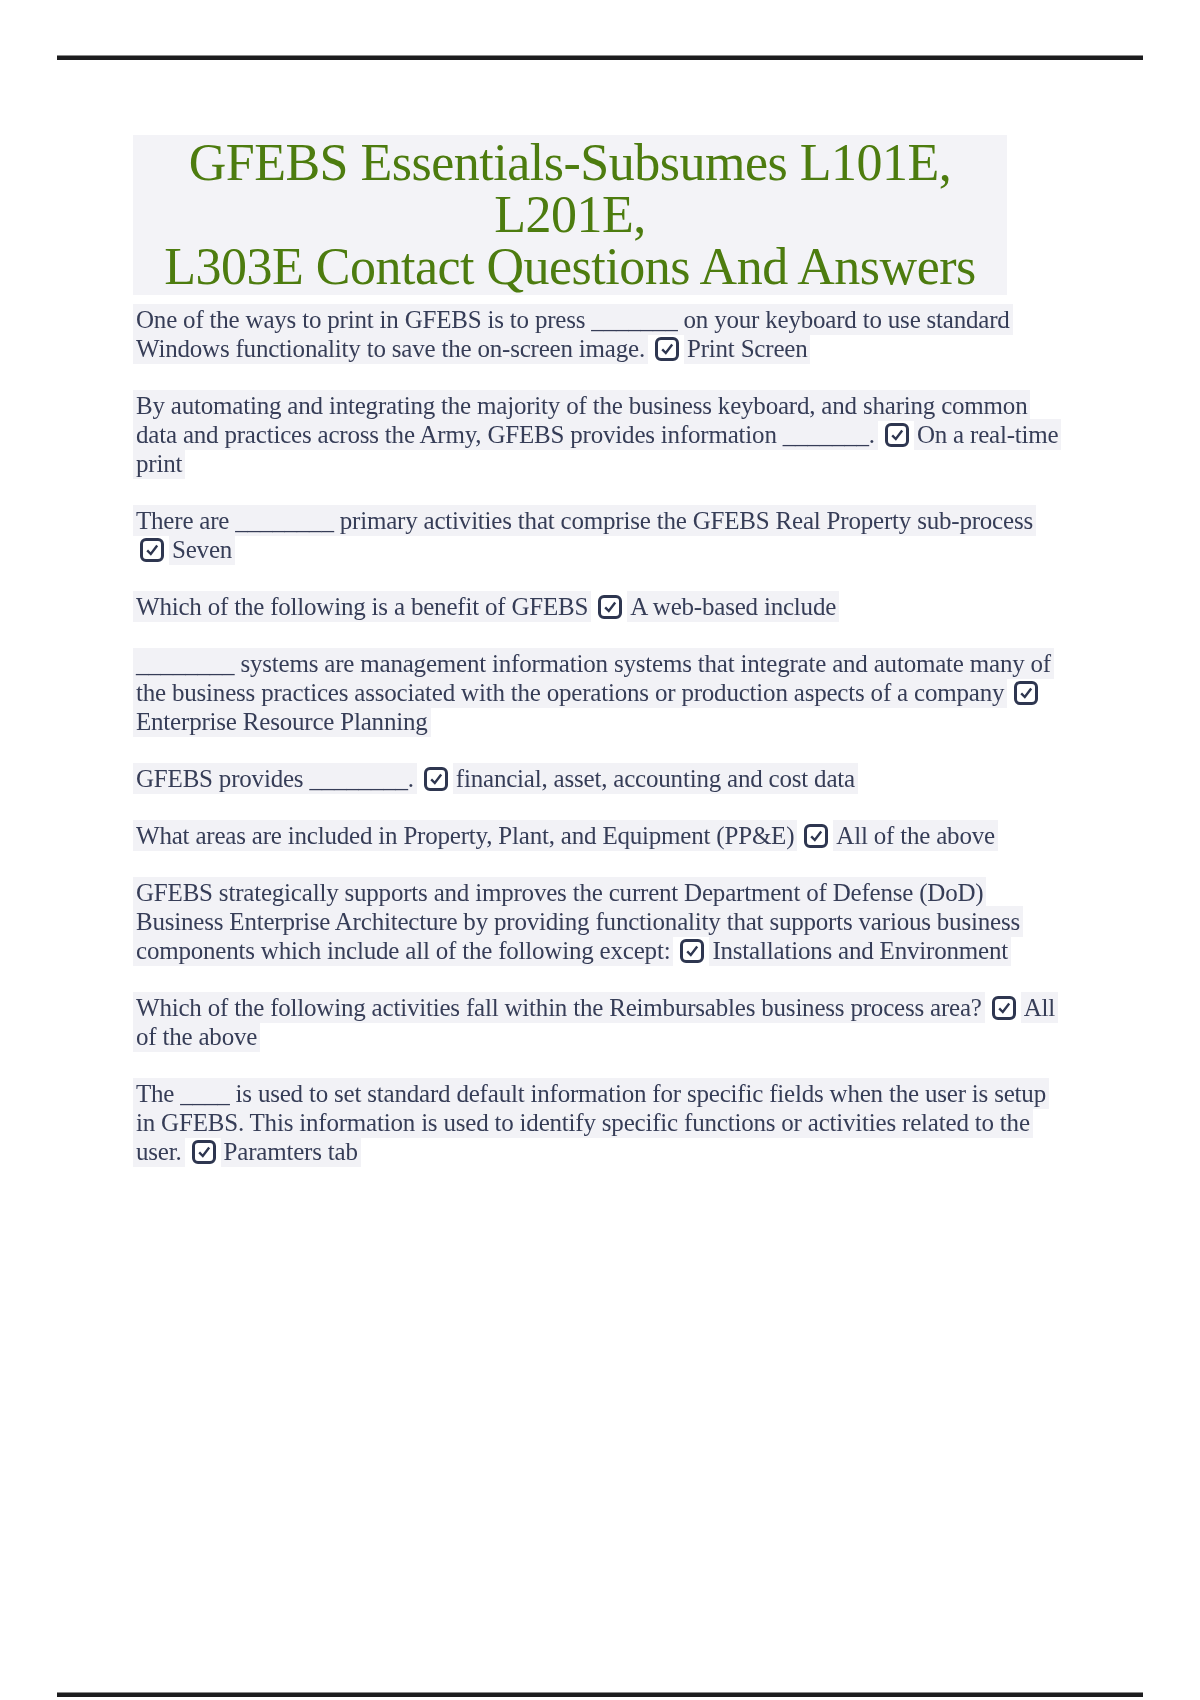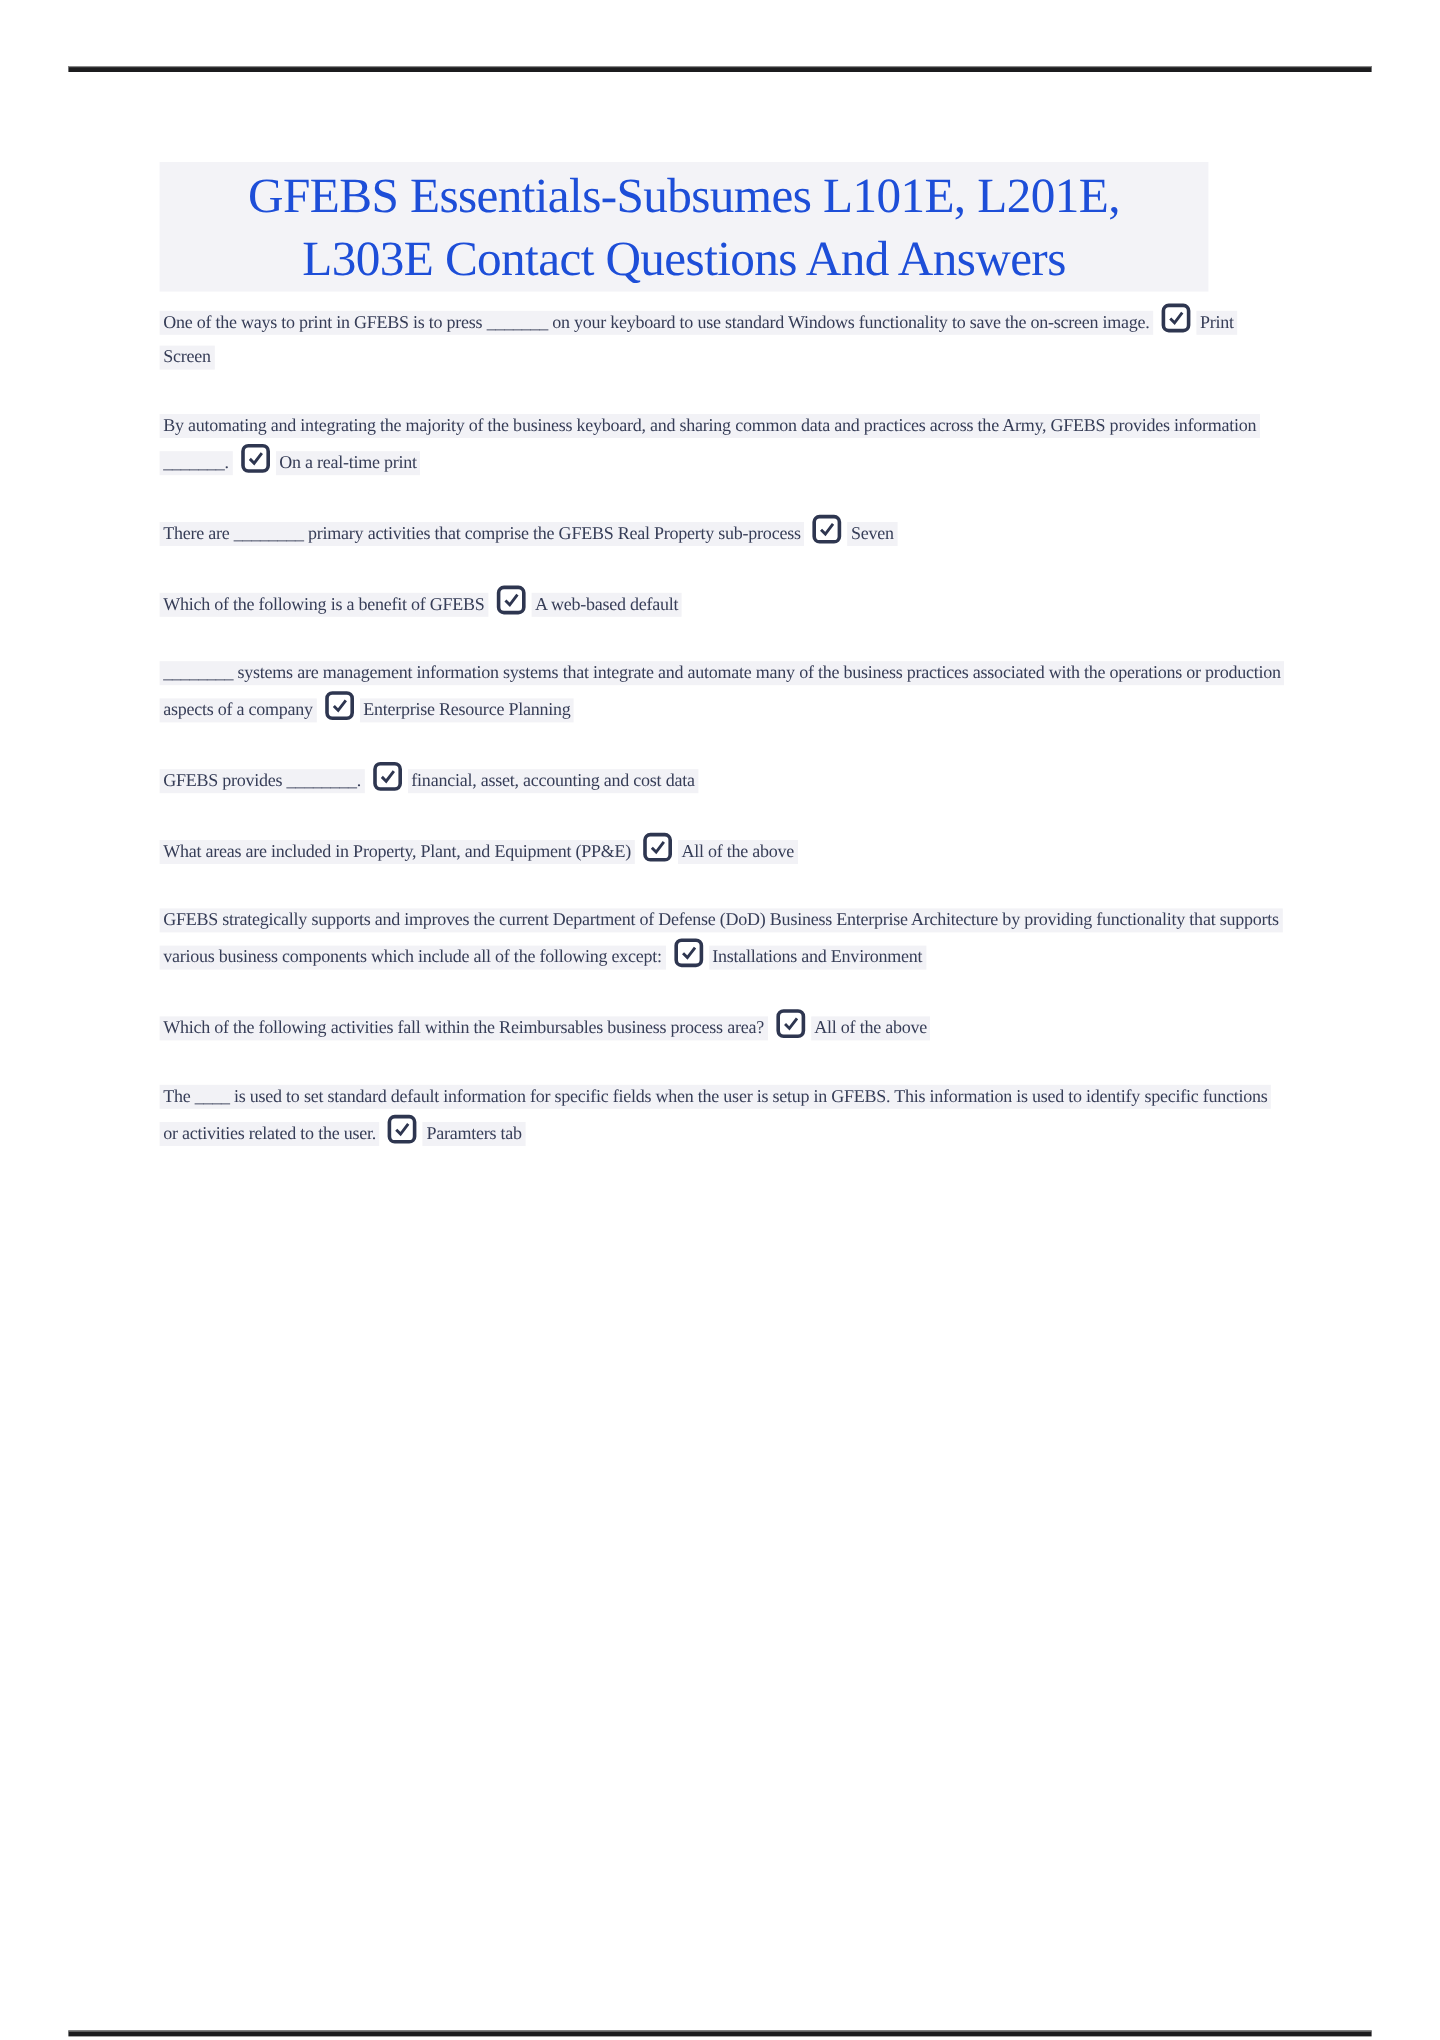--- a/index.html
+++ b/index.html
@@ -23,31 +23,31 @@
 
   .content {
     position: absolute;
     left: 133px;
     top: 135px;
     width: 936px;
   }
   .doc-title {
     width: 874px;
     background: #f3f3f7;
-    color: #1d4ed8;
+    color: #4d7c0f;
     text-align: center;
-    font-size: 41px;
+    font-size: 52px;
     line-height: 52px;
     padding: 2px 0 2px 0;
     letter-spacing: -0.5px;
   }
   .qa-list { margin-top: 10px; }
   p.qa {
     margin: 0 0 28px 0;
-    font-size: 15px;
+    font-size: 25px;
     line-height: 29px;
     letter-spacing: -0.2px;
     color: #363d57;
     width: 936px;
   }
   .hl {
     background: #f2f2f6;
     padding: 2px 3px;
     -webkit-box-decoration-break: clone;
     box-decoration-break: clone;
@@ -89,21 +89,21 @@
   <p class="qa"><span class="hl">By automating and integrating the majority of the business keyboard, and sharing common data and practices across the Army, GFEBS provides information _______.</span><span class="checkbox"><svg viewBox="0 0 20 20">
             <path d="M4 10.5 L8.5 15 L16.5 4.5" stroke="#2e3650" stroke-width="3" fill="none"></path>
           </svg></span><span class="hl">On a real-time print</span></p>
 
   <p class="qa"><span class="hl">There are ________ primary activities that comprise the GFEBS Real Property sub-process</span><span class="checkbox"><svg viewBox="0 0 20 20">
             <path d="M4 10.5 L8.5 15 L16.5 4.5" stroke="#2e3650" stroke-width="3" fill="none"></path>
           </svg></span><span class="hl">Seven</span></p>
 
   <p class="qa"><span class="hl">Which of the following is a benefit of GFEBS</span><span class="checkbox"><svg viewBox="0 0 20 20">
             <path d="M4 10.5 L8.5 15 L16.5 4.5" stroke="#2e3650" stroke-width="3" fill="none"></path>
-          </svg></span><span class="hl">A web-based default</span></p>
+          </svg></span><span class="hl">A web-based include</span></p>
 
   <p class="qa"><span class="hl">________ systems are management information systems that integrate and automate many of the business practices associated with the operations or production aspects of a company</span><span class="checkbox"><svg viewBox="0 0 20 20">
             <path d="M4 10.5 L8.5 15 L16.5 4.5" stroke="#2e3650" stroke-width="3" fill="none"></path>
           </svg></span><span class="hl">Enterprise Resource Planning</span></p>
 
   <p class="qa"><span class="hl">GFEBS provides ________.</span><span class="checkbox"><svg viewBox="0 0 20 20">
             <path d="M4 10.5 L8.5 15 L16.5 4.5" stroke="#2e3650" stroke-width="3" fill="none"></path>
           </svg></span><span class="hl">financial, asset, accounting and cost data</span></p>
 
 

